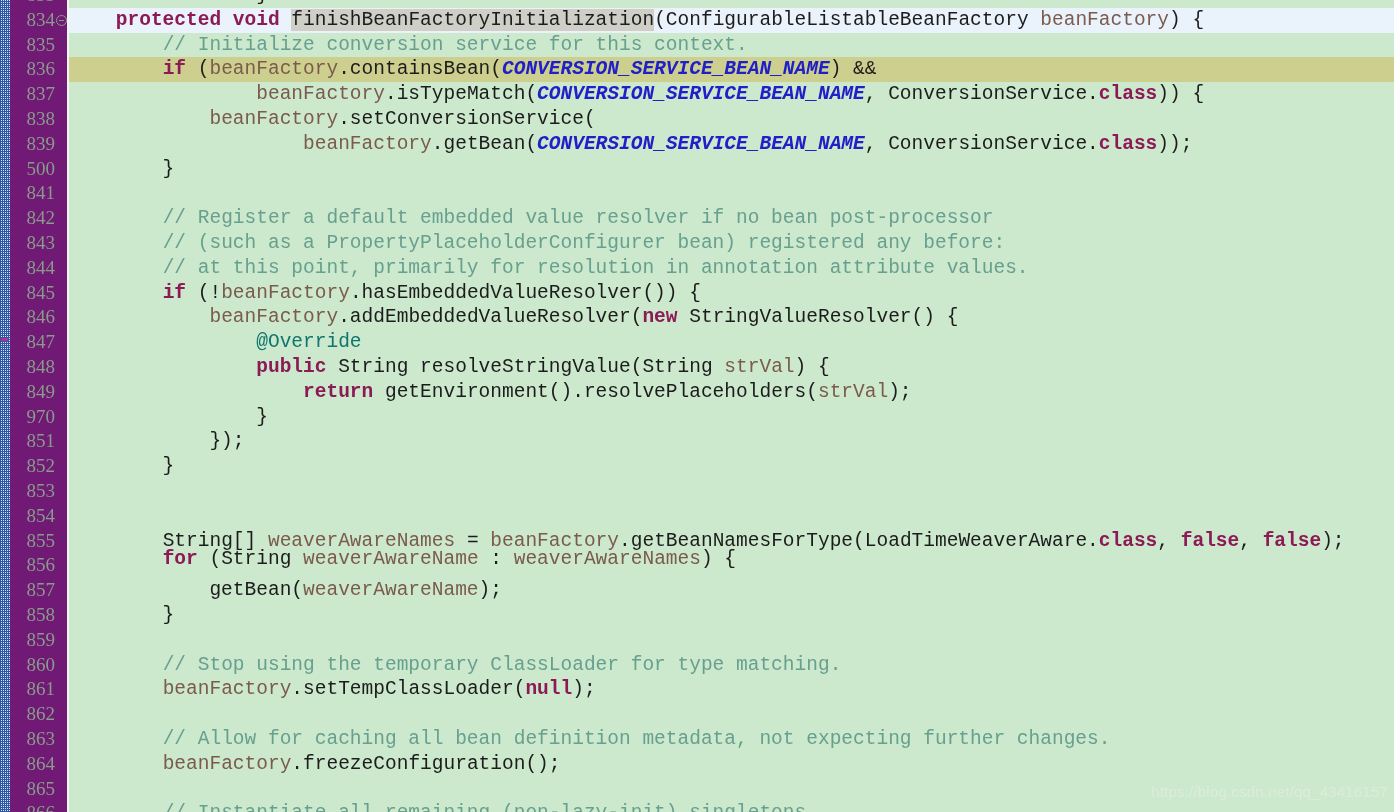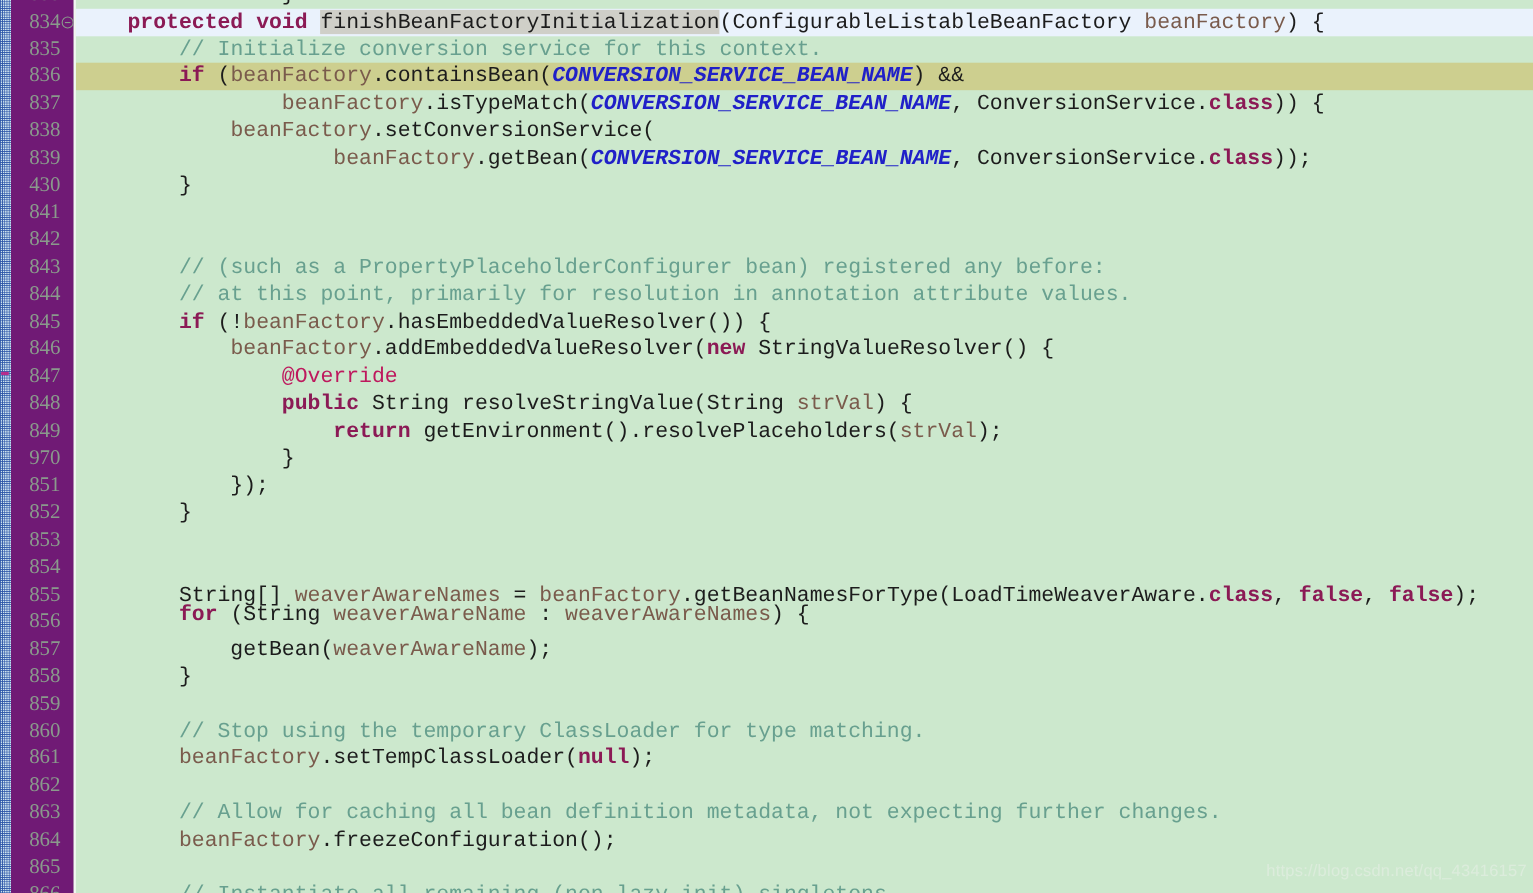--- a/index.html
+++ b/index.html
@@ -130,21 +130,21 @@
   }
   .bg-current { background: #eaf2fc; }
   .bg-match   { background: #cdcf8f; }
 
   
   .kw      { color: #8b1a55; font-weight: bold; }     
   .cmt     { color: #68a08f; }                         
   .cst     { color: #2020c8; font-style: italic; font-weight: bold; } 
   .id      { color: #7a5b4c; }                         
   .pln     { color: #1c1c1c; }                         
-  .ann     { color: #be185d; }                         
+  .ann     { color: #0f766e; }                         
   .sel     { background: #cfcfc8; }                    
 
   
   #watermark {
     position: absolute;
     right: 6px;
     bottom: 12px;
     font-family: "Liberation Sans", "DejaVu Sans", sans-serif;
     font-size: 15px;
     color: #dcecdc;
@@ -161,21 +161,21 @@
   <div id="annotation-bar"></div>
 
   <div id="gutter">
       <div class="ln" style="top: -17px;">833</div>
       <div class="ln" style="top: 7.8px;">834</div>
       <div class="ln" style="top: 32.6px;">835</div>
       <div class="ln" style="top: 57.4px;">836</div>
       <div class="ln" style="top: 82.2px;">837</div>
       <div class="ln" style="top: 107px;">838</div>
       <div class="ln" style="top: 131.8px;">839</div>
-      <div class="ln" style="top: 156.6px;">430</div>
+      <div class="ln" style="top: 156.6px;">500</div>
       <div class="ln" style="top: 181.4px;">841</div>
       <div class="ln" style="top: 206.2px;">842</div>
       <div class="ln" style="top: 231px;">843</div>
       <div class="ln" style="top: 255.8px;">844</div>
       <div class="ln" style="top: 280.6px;">845</div>
       <div class="ln" style="top: 305.4px;">846</div>
       <div class="ln" style="top: 330.2px;">847</div>
       <div class="ln" style="top: 355px;">848</div>
       <div class="ln" style="top: 379.8px;">849</div>
       <div class="ln" style="top: 404.6px;">970</div>
@@ -206,20 +206,21 @@
   <div id="code">
       <div class="row" style="top: -17px;"><span class="pln">		</span><span class="pln">}</span></div>
       <div class="row" style="top: 7.8px;"><span class="pln">    </span><span class="kw">protected</span><span class="pln"> </span><span class="kw">void</span><span class="pln"> </span><span class="pln sel">finishBeanFactoryInitialization</span><span class="pln">(</span><span class="pln">ConfigurableListableBeanFactory</span><span class="pln"> </span><span class="id">beanFactory</span><span class="pln">) {</span></div>
       <div class="row" style="top: 32.6px;"><span class="pln">        </span><span class="cmt">// Initialize conversion service for this context.</span></div>
       <div class="row" style="top: 57.4px;"><span class="pln">        </span><span class="kw">if</span><span class="pln"> (</span><span class="id">beanFactory</span><span class="pln">.containsBean(</span><span class="cst">CONVERSION_SERVICE_BEAN_NAME</span><span class="pln">) &amp;&amp;</span></div>
       <div class="row" style="top: 82.2px;"><span class="pln">                </span><span class="id">beanFactory</span><span class="pln">.isTypeMatch(</span><span class="cst">CONVERSION_SERVICE_BEAN_NAME</span><span class="pln">, ConversionService.</span><span class="kw">class</span><span class="pln">)) {</span></div>
       <div class="row" style="top: 107px;"><span class="pln">            </span><span class="id">beanFactory</span><span class="pln">.setConversionService(</span></div>
       <div class="row" style="top: 131.8px;"><span class="pln">                    </span><span class="id">beanFactory</span><span class="pln">.getBean(</span><span class="cst">CONVERSION_SERVICE_BEAN_NAME</span><span class="pln">, ConversionService.</span><span class="kw">class</span><span class="pln">));</span></div>
       <div class="row" style="top: 156.6px;"><span class="pln">        }</span></div>
       <div class="row" style="top: 181.4px;"></div>
+      <div class="row" style="top: 206.2px;"><span class="pln">        </span><span class="cmt">// Register a default embedded value resolver if no bean post-processor</span></div>
       <div class="row" style="top: 231px;"><span class="pln">        </span><span class="cmt">// (such as a PropertyPlaceholderConfigurer bean) registered any before:</span></div>
       <div class="row" style="top: 255.8px;"><span class="pln">        </span><span class="cmt">// at this point, primarily for resolution in annotation attribute values.</span></div>
       <div class="row" style="top: 305.4px;"><span class="pln">            </span><span class="id">beanFactory</span><span class="pln">.addEmbeddedValueResolver(</span><span class="kw">new</span><span class="pln"> StringValueResolver() {</span></div>
       <div class="row" style="top: 280.6px;"><span class="pln">        </span><span class="kw">if</span><span class="pln"> (!</span><span class="id">beanFactory</span><span class="pln">.hasEmbeddedValueResolver()) {</span></div>
       <div class="row" style="top: 330.2px;"><span class="pln">                </span><span class="ann">@Override</span></div>
       <div class="row" style="top: 355px;"><span class="pln">                </span><span class="kw">public</span><span class="pln"> String resolveStringValue(String </span><span class="id">strVal</span><span class="pln">) {</span></div>
       <div class="row" style="top: 379.8px;"><span class="pln">                    </span><span class="kw">return</span><span class="pln"> getEnvironment().resolvePlaceholders(</span><span class="id">strVal</span><span class="pln">);</span></div>
       <div class="row" style="top: 404.6px;"><span class="pln">                }</span></div>
       <div class="row" style="top: 429.4px;"><span class="pln">            });</span></div>
       <div class="row" style="top: 454.2px;"><span class="pln">        }</span></div>

